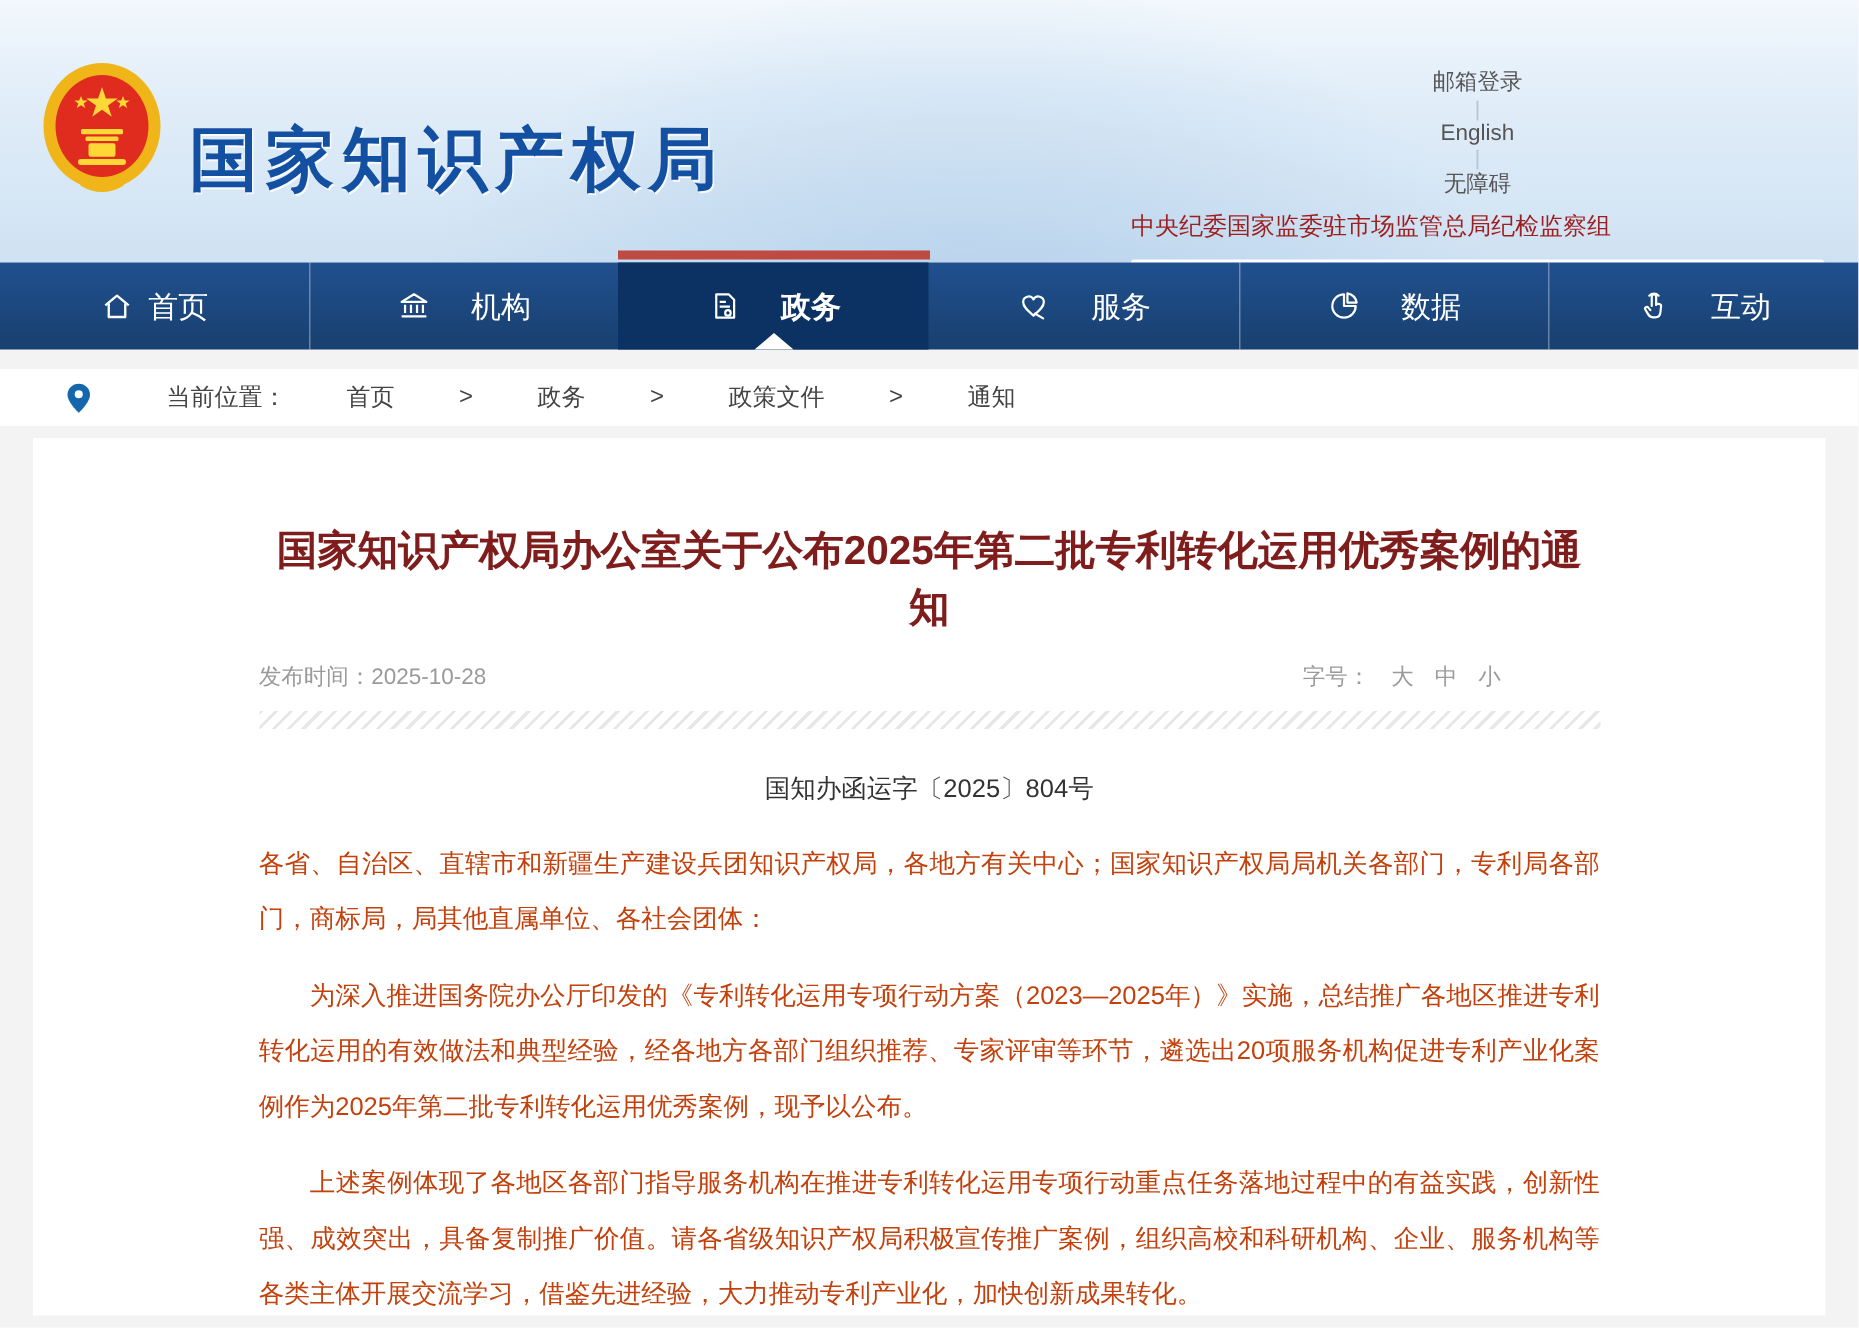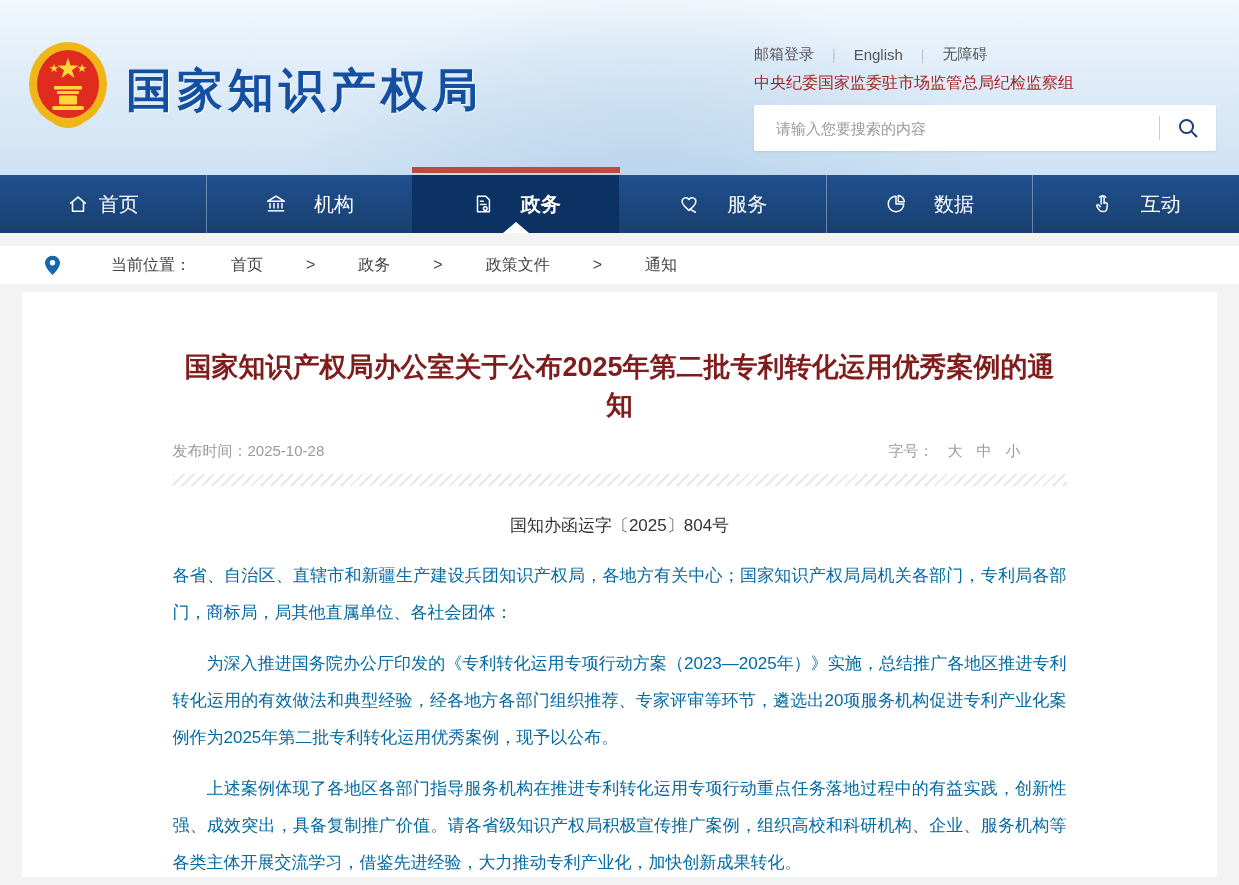--- a/index.html
+++ b/index.html
@@ -6,29 +6,29 @@
   html,body { width:1239px; height:885px; overflow:hidden; }
   body { font-family:"Liberation Sans","DejaVu Sans",sans-serif; background:#f3f3f3; color:#333; }
 
   
   .header {
     position:relative; height:175px;
     background:
       radial-gradient(ellipse 620px 420px at 52% 135%, rgba(160,195,228,.55), rgba(160,195,228,0) 60%),
       linear-gradient(180deg,#f2f8fd 0%, #e2eef9 35%, #cfe2f3 100%);
   }
-  .logo-wrap { position:absolute; left:28px; top:42px; display:flex; align-items:center; }
+  .logo-wrap { position:absolute; left:28px; top:42px; display:flex; align-items:flex-end; }
   .emblem { width:80px; height:90px; }
   .logo-text { margin-left:18px; padding-top:6px; }
   .logo-title { font-size:46px; font-weight:bold; color:#1450a2; letter-spacing:5px; line-height:1.1;
     text-shadow:1px 1px 0 rgba(255,255,255,.8); }
   .logo-sub { font-size:15px; font-weight:bold; color:#1450a2; margin-top:6px; letter-spacing:.2px; }
 
   .header-right { position:absolute; right:23px; top:45px; width:462px; }
-  .top-links { display:flex; justify-content:flex-start; align-items:center; font-size:15px; color:#555; }
+  .top-links { display:flex; justify-content:space-between; align-items:center; font-size:15px; color:#555;flex-direction:column; }
   .top-links a { color:#555; text-decoration:none; cursor:pointer; }
   .tl-sep { color:#b9c6d2; margin:0 18px; font-size:14px; }
   .supervision { margin-top:9px; font-size:16px; color:#9e1f1f; cursor:pointer; }
   .searchbar { margin-top:11px; height:46px; background:#fff; border-radius:2px; display:flex; align-items:center;
     box-shadow:0 1px 2px rgba(80,110,150,.15); }
   .searchbar input { flex:1; border:none; outline:none; font-size:15px; padding:0 22px; color:#14532d; background:transparent;
     font-family:"Liberation Sans","DejaVu Sans",sans-serif; }
   .searchbar input::placeholder { color:#999; }
   .search-divider { width:1px; height:24px; background:#ccc; }
   .search-btn { width:56px; height:100%; display:flex; align-items:center; justify-content:center; cursor:pointer; background:none; border:none; }
@@ -51,26 +51,26 @@
   .crumb-bar svg { margin-right:10px; }
   .crumb-bar a { color:#444; text-decoration:none; cursor:pointer; }
   .crumb-sep { margin:0 3px; color:#444; }
 
   
   .card { margin:8px 22px 0; background:#fff; height:585px; }
   .article { width:894px; margin:0 auto; }
   .art-title { padding-top:56px; font-size:27px; font-weight:bold; color:#7f1d1d; text-align:center; line-height:38px; }
   .meta-row { margin-top:18px; display:flex; justify-content:space-between; align-items:center;
     font-size:15px; color:#9a9a9a; }
-  .font-sizes { margin-right:46px; }
+  .font-sizes { margin-right:66px; }
   .font-sizes span { margin-left:14px; cursor:pointer; }
   .hatch { margin-top:13px; height:12px;
     background:repeating-linear-gradient(135deg,#e7e7e7 0 2px, transparent 2px 7px); }
   .doc-number { margin-top:28px; text-align:center; font-size:17px; color:#333; }
-  .para { margin-top:20px; font-size:17px; line-height:37px; color:#0369a1; text-align:justify; }
+  .para { margin-top:20px; font-size:17px; line-height:37px; color:#c2410c; text-align:justify; }
   .para.indent { text-indent:2em; margin-top:14px; }
 </style>
 </head>
 <body>
 
 <div class="header">
   <div class="logo-wrap">
     <svg class="emblem" viewBox="0 0 80 90">
       <ellipse cx="40" cy="42" rx="39" ry="42" fill="#f0b519"></ellipse>
       <ellipse cx="40" cy="42" rx="31" ry="34" fill="#e02b1f"></ellipse>

